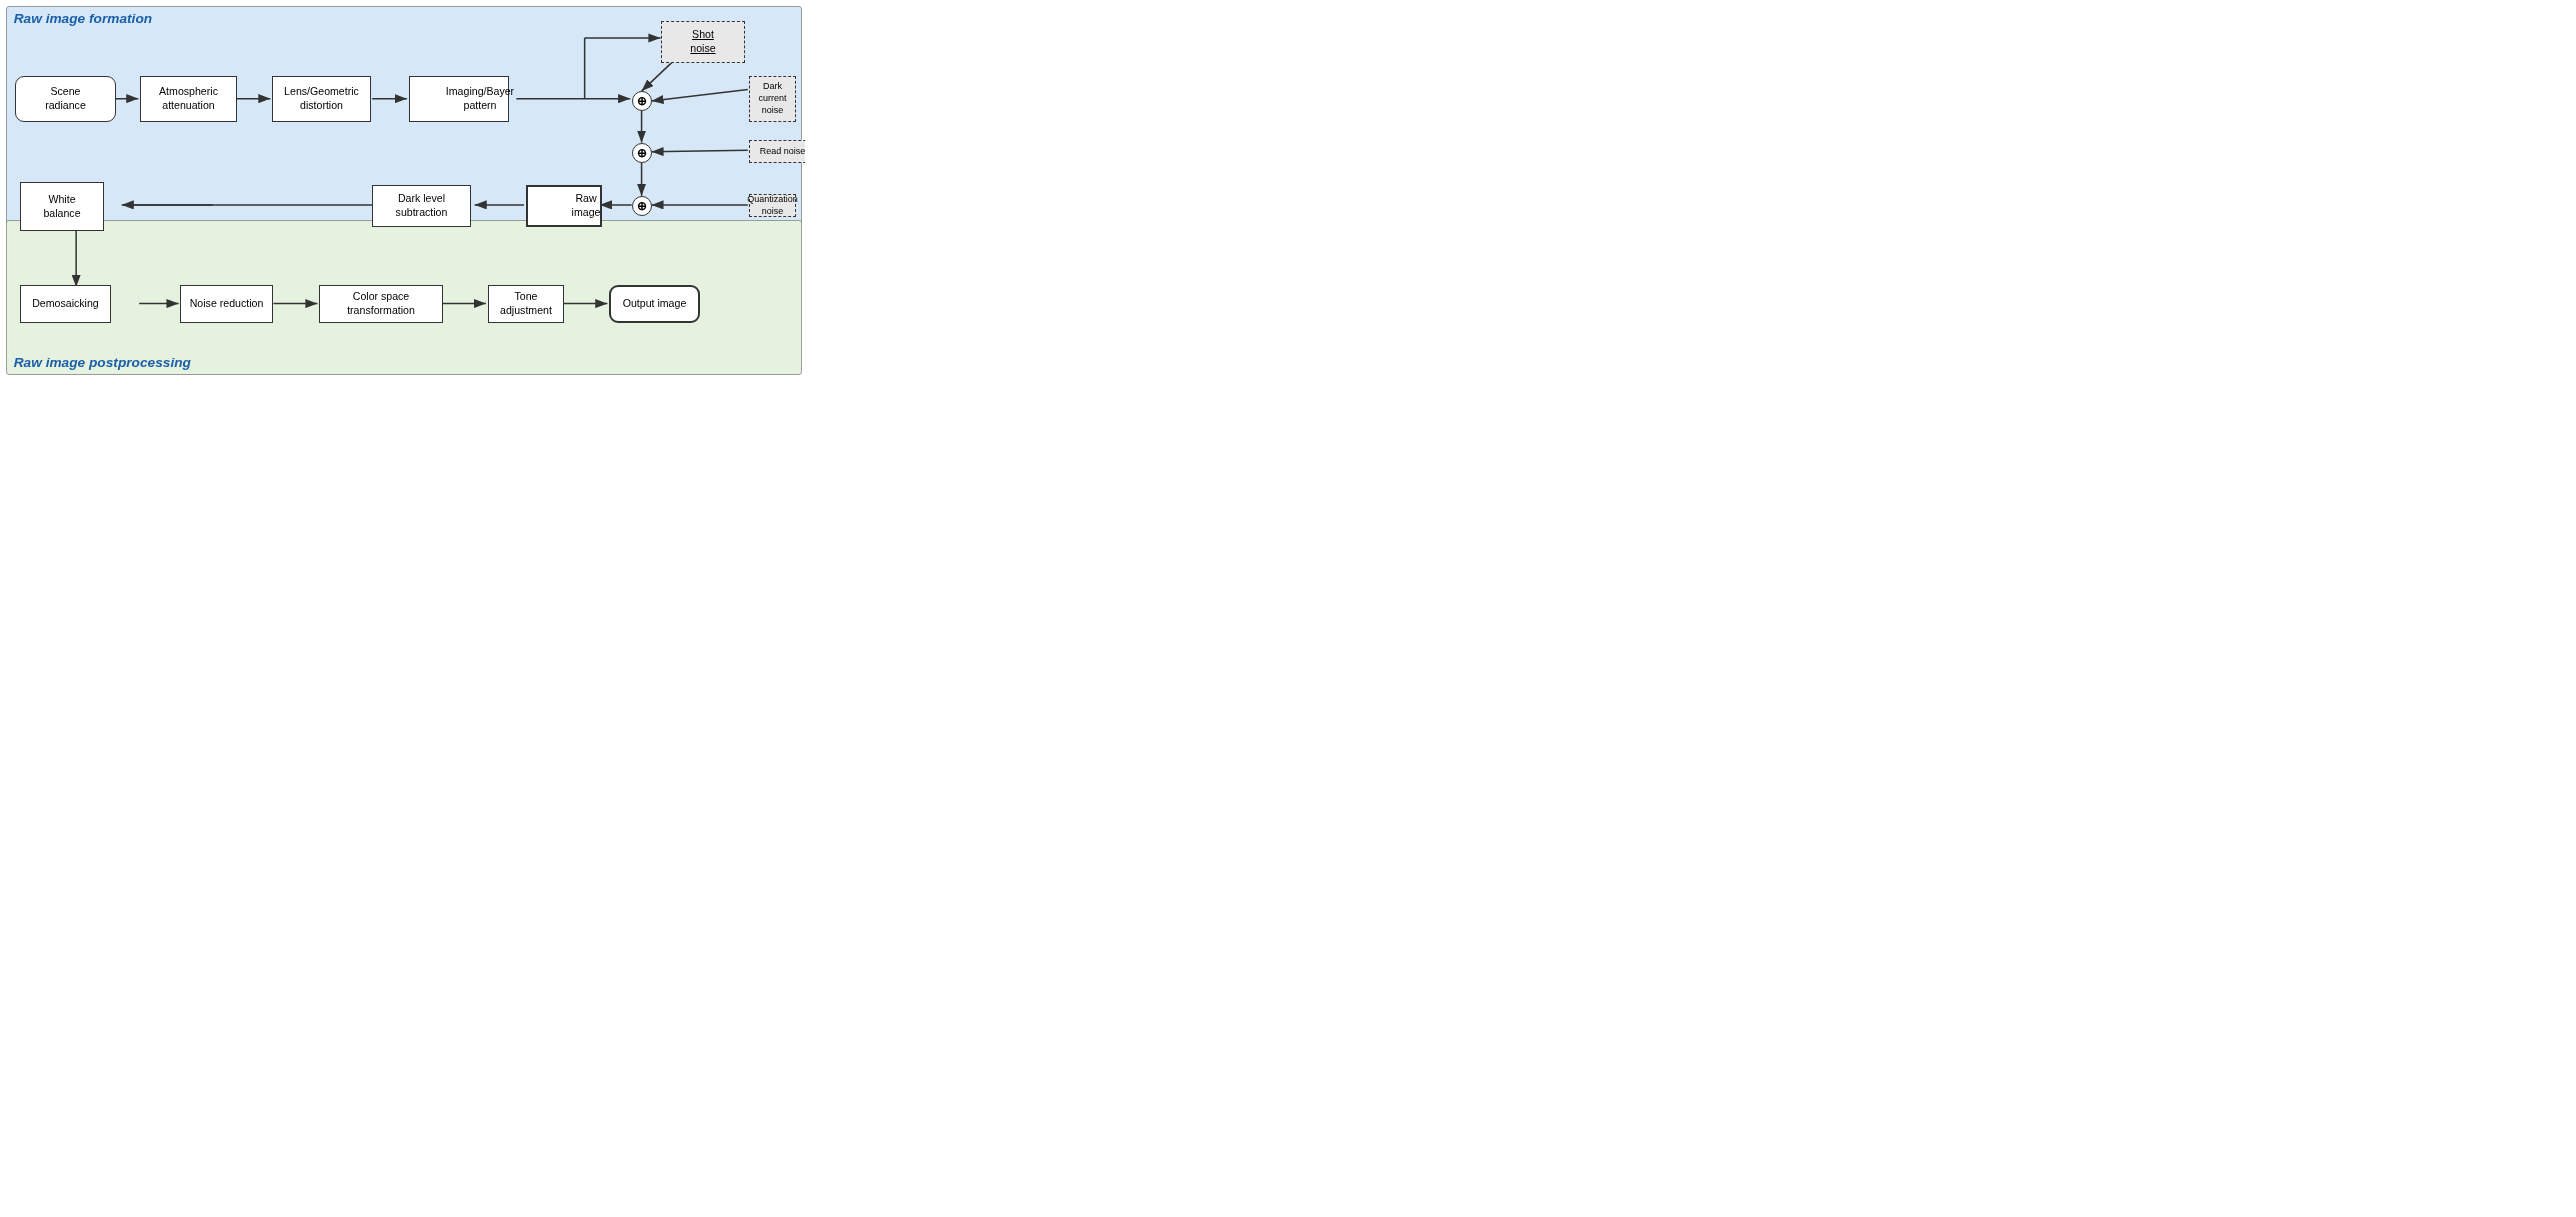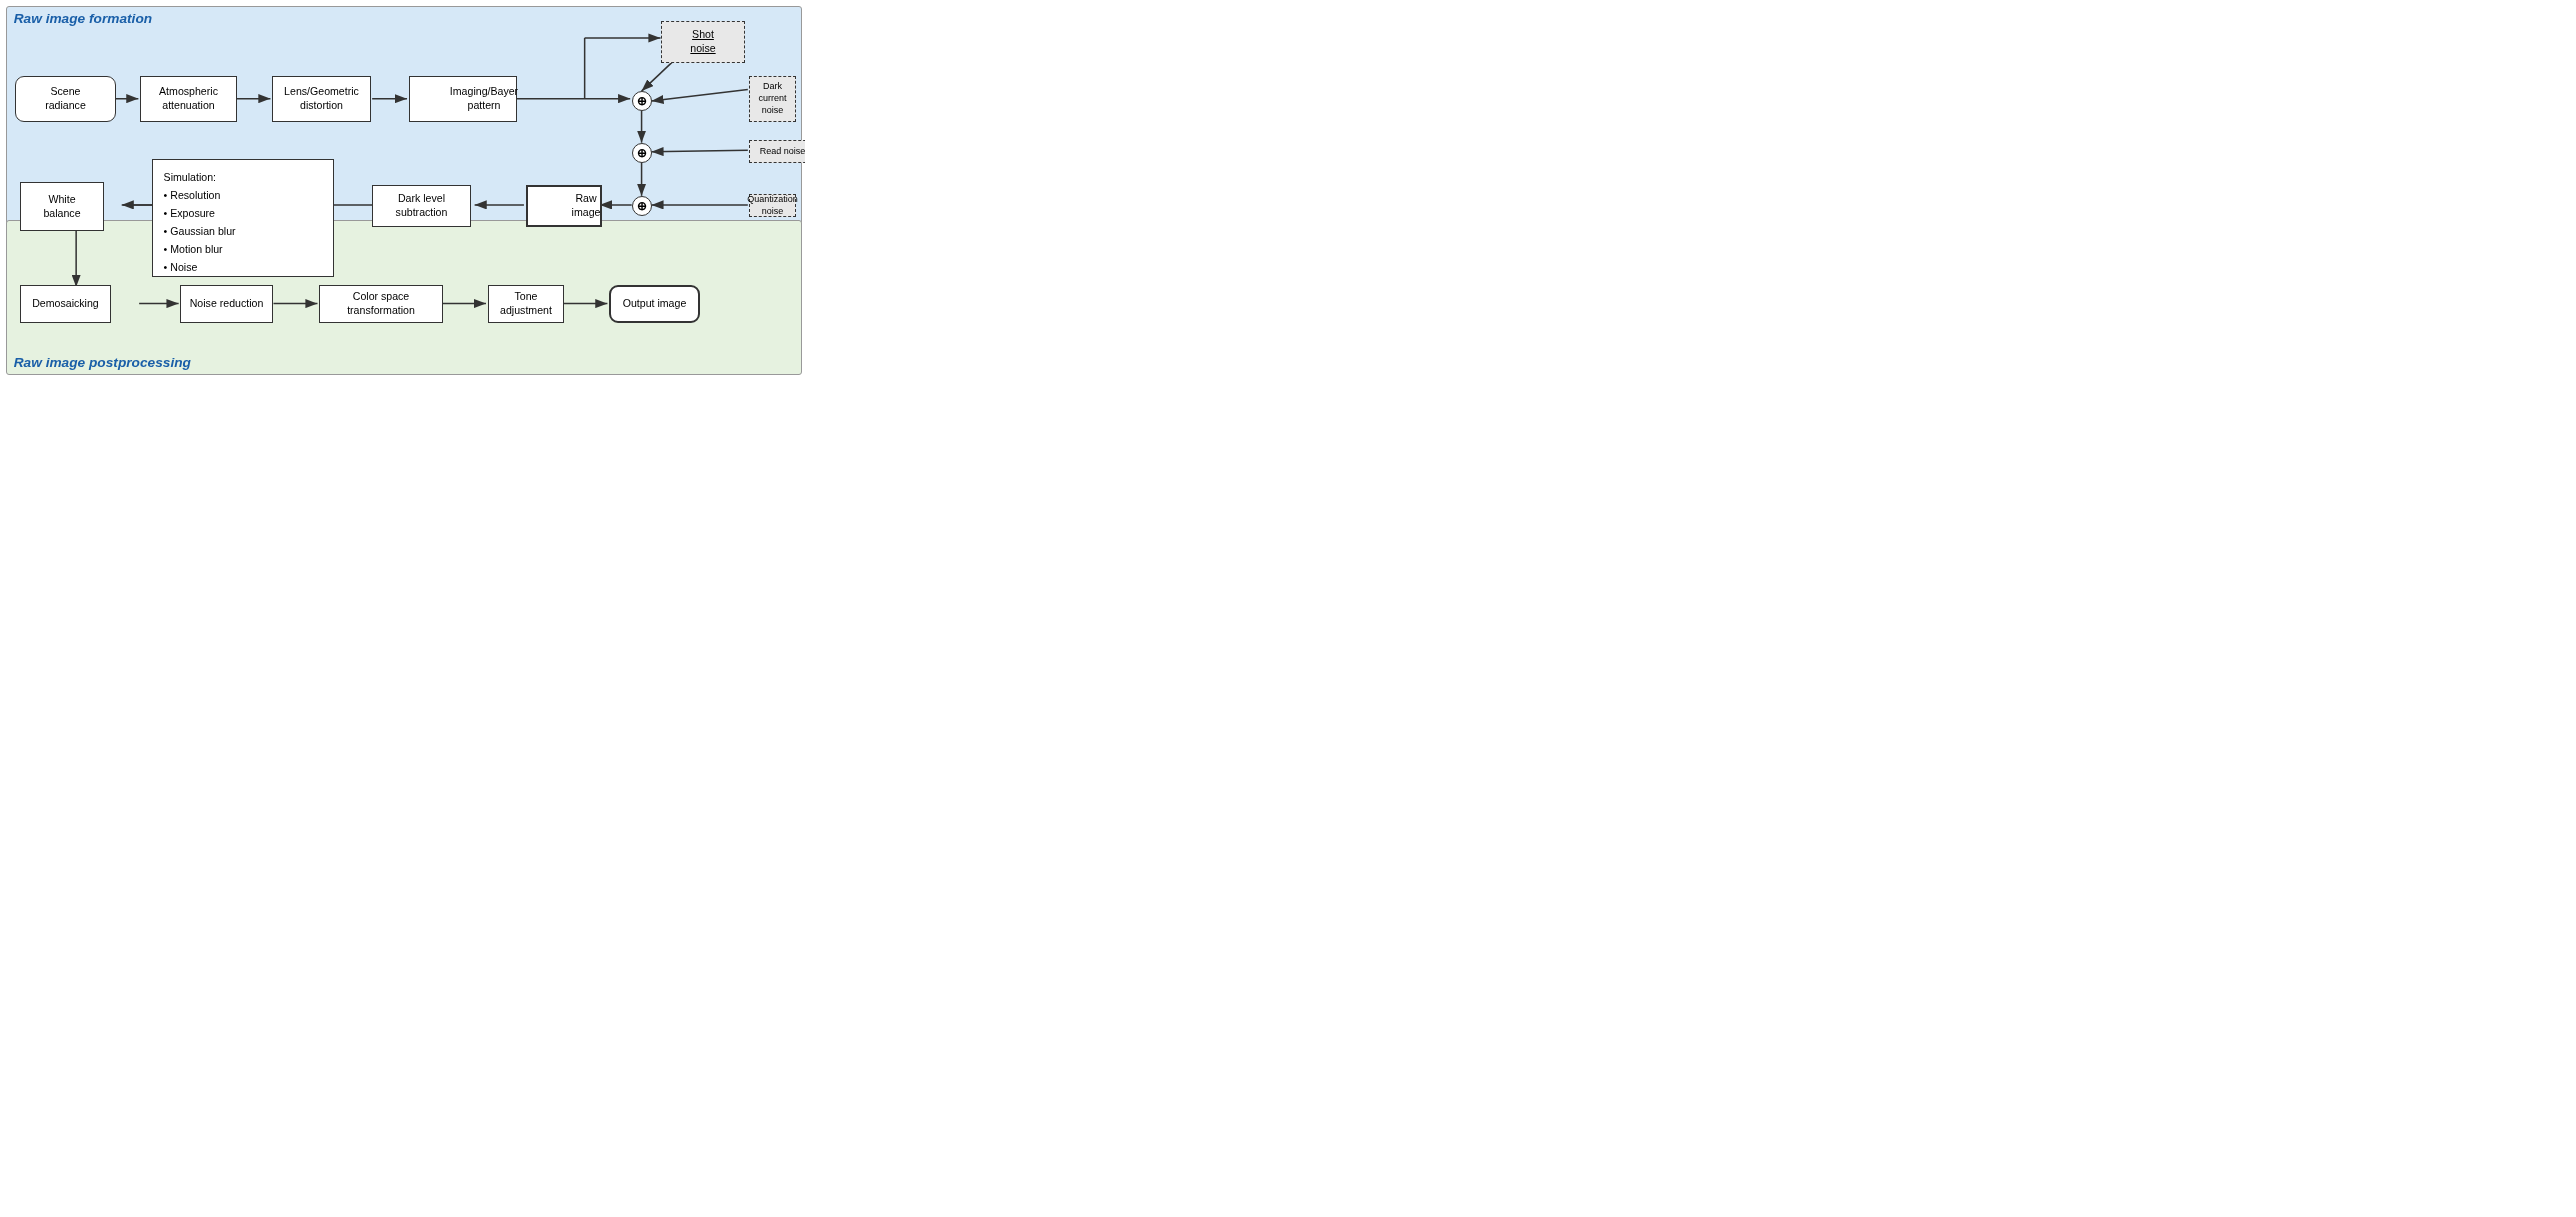--- a/index.html
+++ b/index.html
@@ -160,21 +160,21 @@
   <div class="box" style="left:140px; top:76px; width:97px; height:46px;">
     <span style="white-space: pre-line;">Atmospheric
 attenuation</span>
   </div>
 
   <div class="box" style="left:272px; top:76px; width:99px; height:46px;">
     <span style="white-space: pre-line;">Lens/Geometric
 distortion</span>
   </div>
 
-  <div class="box" style="left:409px; top:76px; width:108px; height:46px;padding-left:48px;">
+  <div class="box" style="left:409px; top:76px; width:100px; height:46px;padding-left:48px;">
     <span style="white-space: pre-line;">Imaging/Bayer
 pattern</span>
   </div>
 
   <div class="box box-dashed" style="left:661px; top:21px; width:84px; height:42px;text-decoration:underline;">
     <span style="white-space: pre-line;">Shot
 noise</span>
   </div>
 
   <div class="box box-dashed" style="left:749px; top:76px; width:47px; height:46px; font-size:9px;">
@@ -197,28 +197,20 @@
 
   <div class="box box-thick" style="left:526px; top:185px; width:76px; height:42px;">
     <span style="white-space: pre-line; padding-left: 44px;">Raw image</span>
   </div>
 
   <div class="box" style="left:372px; top:185px; width:99px; height:42px;">
     <span style="white-space: pre-line;">Dark level
 subtraction</span>
   </div>
 
-  <div class="sim-box" style="left:152px; top:159px; width:182px; height:118px;">
-    <span style="font-size: 10.6px; white-space: pre-line;">Simulation:
-• Resolution
-• Exposure
-• Gaussian blur
-• Motion blur
-• Noise</span>
-  </div>
 
   <div class="box" style="left:20px; top:182px; width:84px; height:49px;">
     <span style="white-space: pre-line;">White
 balance</span>
   </div>
 
   <div class="box" style="left:20px; top:285px; width:91px; height:38px;">
     <span style="white-space: pre-line;">Demosaicking</span>
   </div>
 

